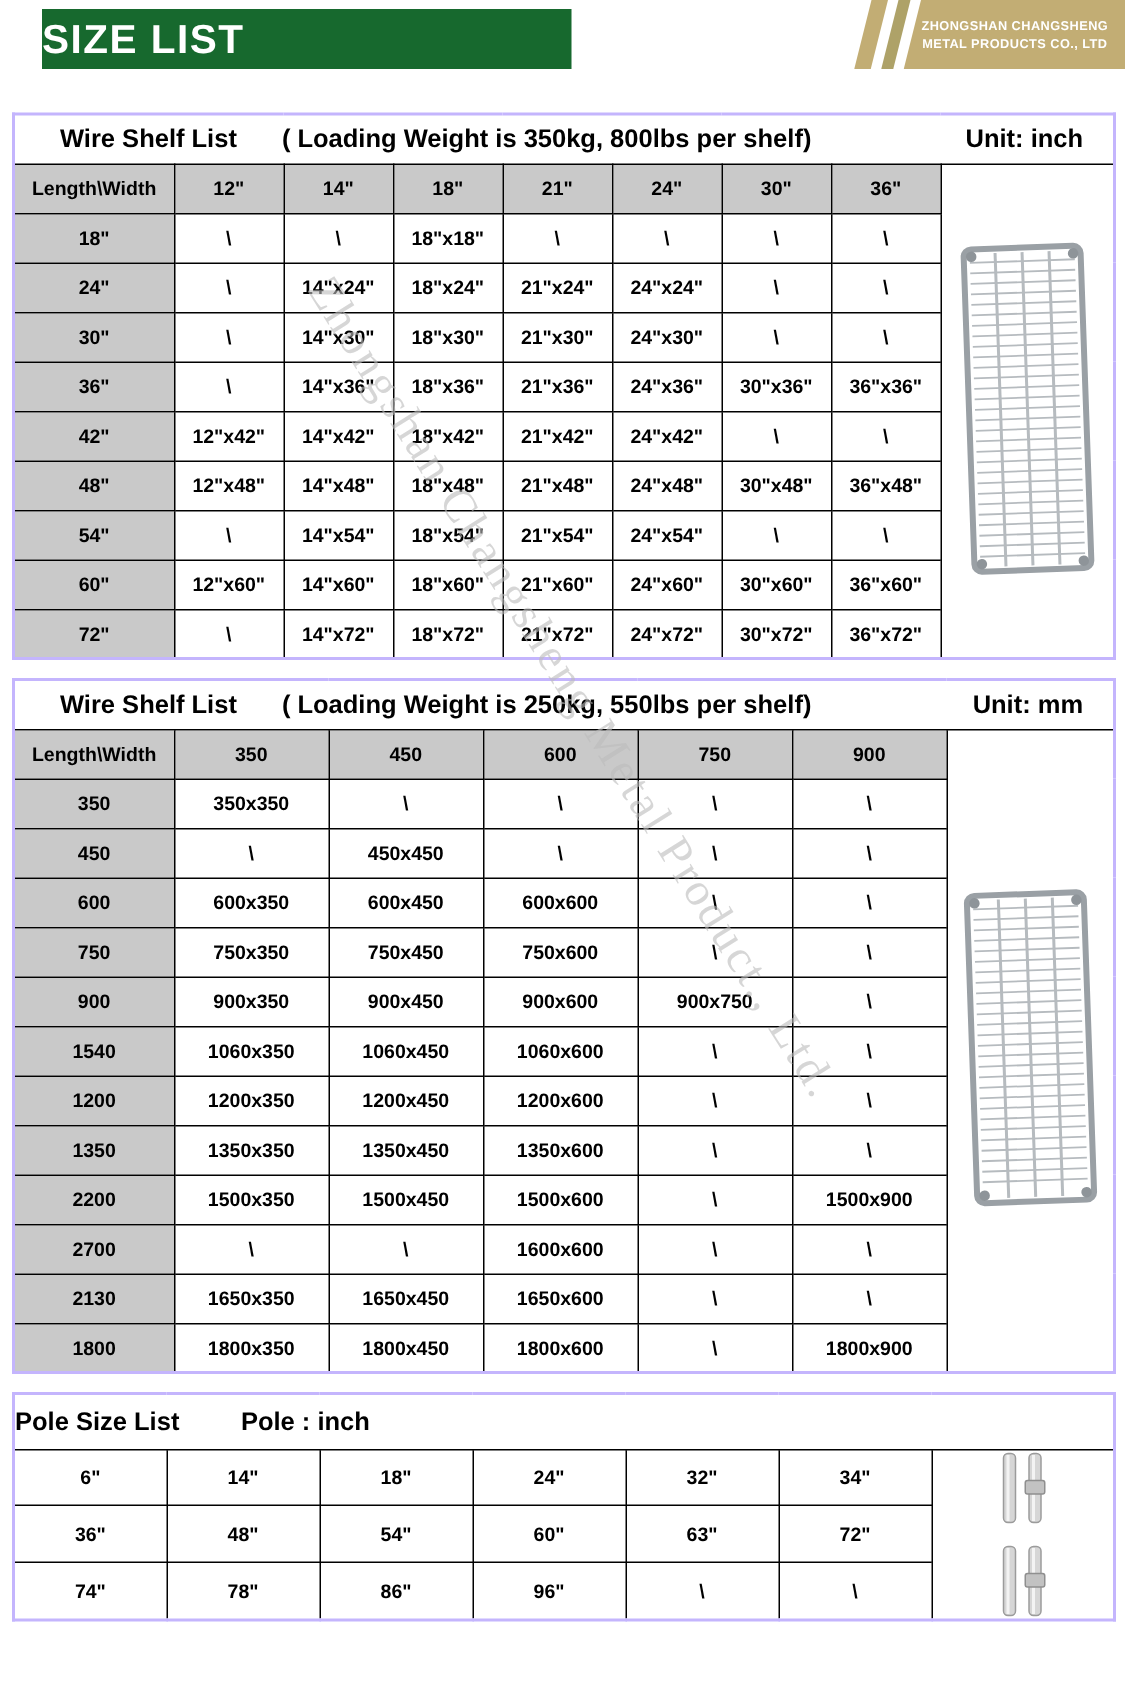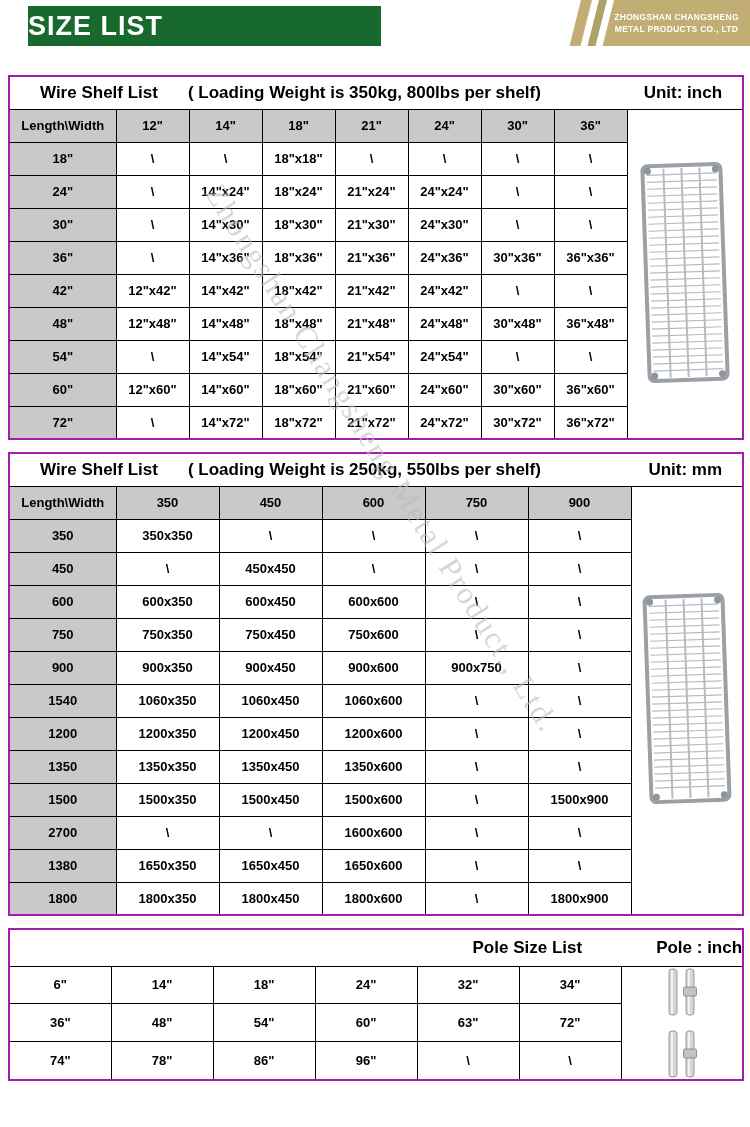--- a/index.html
+++ b/index.html
@@ -33,39 +33,39 @@
   .watermark {
     position: absolute; left: 228px; top: 178px; transform: rotate(58deg); transform-origin: 0 0;
     white-space: nowrap; font-family: "Liberation Serif", "DejaVu Serif", serif;
     font-size: 31px; letter-spacing: 2px; color: #bcbcbc; opacity: 0.6;
     z-index: 10; pointer-events: none;
   }
 
   
   .size-table {
     border-collapse: collapse; table-layout: fixed; width: 734px; margin-left: 8px;
-    border: 2px solid #a21caf; position: relative; z-index: 2;
+    border: 2px solid #c4b5fd; position: relative; z-index: 2;
   }
   .size-table td {
     border: 1px solid #000; text-align: center; vertical-align: middle;
     font-weight: bold; font-size: 13px; color: #000; padding: 0; overflow: hidden;
   }
   #table-inch { margin-top: 75px; }
   #table-inch td { height: 33px; }
   #table-mm   { margin-top: 12px; }
   #table-mm td { height: 33px; }
   #table-pole { margin-top: 12px; }
   #table-pole td { height: 37px; }
 
   .title-cell { background: #fff; }
   .twrap { display: flex; align-items: center; height: 100%; font-size: 17px; font-weight: bold; }
   .twrap .tt { margin-left: 30px; }
   .twrap .ts { margin-left: 30px; }
   .twrap .tu.right { margin-left: auto; margin-right: 20px; }
-  .twrap.center { justify-content: flex-end; gap: 74px; }
+  .twrap.center { justify-content: flex-start; gap: 41px; }
   .twrap.center .tt, .twrap.center .ts { margin-left: 0; }
 
   .hdr { background: var(--gray, #c9c9c9); }
   .img-cell { background: #fff; }
   .img-cell .stack { display: flex; flex-direction: column; align-items: center; gap: 12px; }
 </style>
 </head>
 <body>
 
 <div class="page">
@@ -386,37 +386,37 @@
         </tr>
         <tr>
           <td class="hdr">1350</td>
           <td>1350x350</td>
           <td>1350x450</td>
           <td>1350x600</td>
           <td>\</td>
           <td>\</td>
         </tr>
         <tr>
-          <td class="hdr">1500</td>
+          <td class="hdr">2200</td>
           <td>1500x350</td>
           <td>1500x450</td>
           <td>1500x600</td>
           <td>\</td>
           <td>1500x900</td>
         </tr>
         <tr>
           <td class="hdr">2700</td>
           <td>\</td>
           <td>\</td>
           <td>1600x600</td>
           <td>\</td>
           <td>\</td>
         </tr>
         <tr>
-          <td class="hdr">1380</td>
+          <td class="hdr">2130</td>
           <td>1650x350</td>
           <td>1650x450</td>
           <td>1650x600</td>
           <td>\</td>
           <td>\</td>
         </tr>
         <tr>
           <td class="hdr">1800</td>
           <td>1800x350</td>
           <td>1800x450</td>

